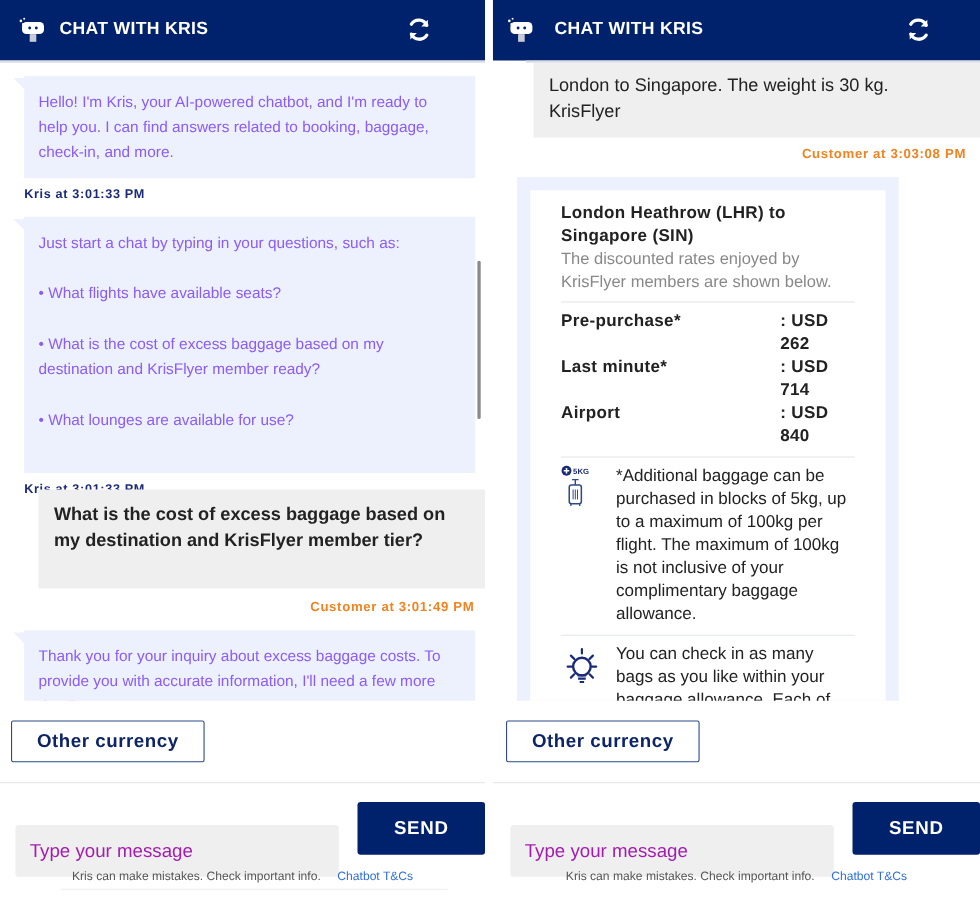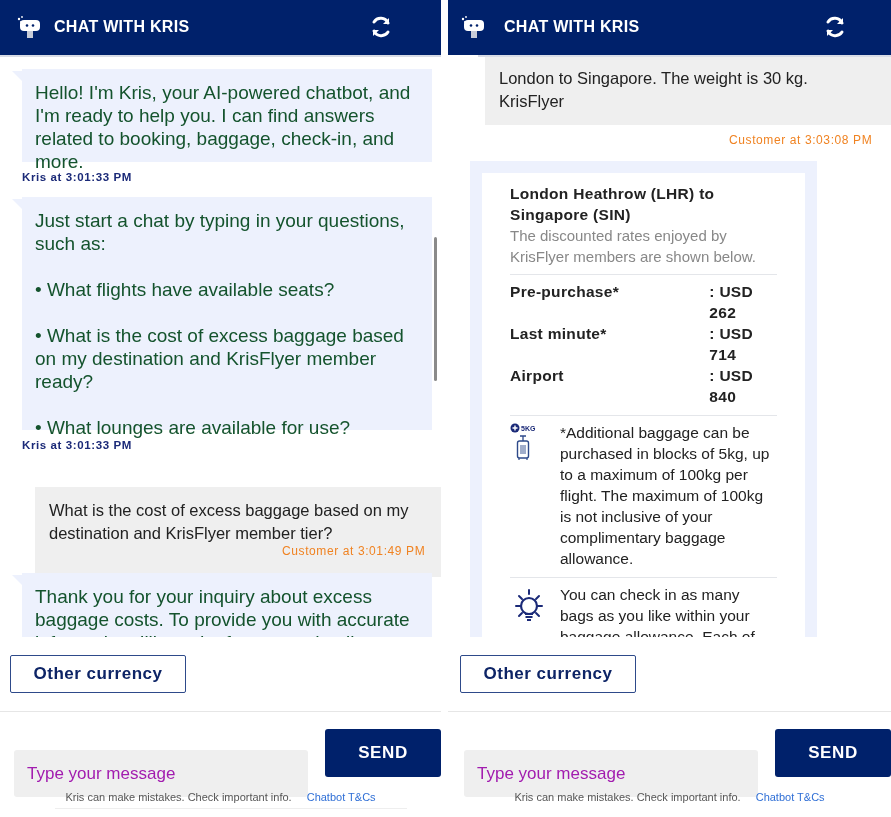--- a/index.html
+++ b/index.html
@@ -13,28 +13,28 @@
   .header { position: absolute; top: 0; left: 0; right: 0; height: 55px; background: #00216b; display: flex; align-items: center; }
   .header .bot-icon { position: absolute; left: 16px; top: 14px; width: 26px; height: 26px; }
   .header .title { position: absolute; left: 54px; top: 18px; color: #fff; font-size: 16px; font-weight: bold; letter-spacing: 0.3px; }
   .header .refresh { position: absolute; top: 14px; width: 26px; height: 26px; cursor: pointer; }
   .panel.left .refresh { left: 368px; }
   .panel.right .refresh { left: 374px; }
   .header-shadow { position: absolute; top: 55px; left: 0; right: 0; height: 2px; background: #d8dce6; }
 
   .chat { position: absolute; top: 57px; left: 0; right: 0; height: 580px; overflow: hidden; }
 
-  .bubble-bot { position: absolute; background: #edf1fd; color: #14532d; font-size: 19px; line-height: 23px; padding: 12px 14px 12px 13px; }
+  .bubble-bot { position: absolute; background: #edf1fd; color: #8b5cf6; font-size: 14px; line-height: 23px; padding: 12px 14px 12px 13px; }
   .bubble-bot::before { content: ""; position: absolute; left: -10px; top: 0; width: 0; height: 0; border-top: 10px solid transparent; border-right: 12px solid #edf1fd; border-bottom: 0; }
   .bubble-bot.tail::before { border-top: 0; border-bottom: 12px solid transparent; border-right: 12px solid #edf1fd; top: 2px; }
 
   .bubble-user { position: absolute; background: #efefef; color: #222; font-size: 16.5px; line-height: 23px; padding: 12px 14px; }
 
   .ts-bot { position: absolute; font-size: 11.5px; font-weight: bold; color: #1b2a78; letter-spacing: 0.6px; }
-  .ts-user { position: absolute; font-size: 12px; font-weight: normal; color: #f08322; letter-spacing: 0.6px; white-space: nowrap; }
+  .ts-user { position: absolute; font-size: 12px; font-weight: bold; color: #f08322; letter-spacing: 0.6px; white-space: nowrap; }
 
   .p-gap { height: 23px; }
 
   .scrollbar { position: absolute; width: 3px; background: #8a8a8a; border-radius: 2px; }
 
   
   .card-outer { position: absolute; background: #edf1fd; }
   .card { position: absolute; background: #fff; padding: 10px 28px; }
   .card .route { font-size: 15.5px; font-weight: bold; line-height: 21px; color: #222; letter-spacing: 0.3px; }
   .card .sub { font-size: 15px; color: #888; line-height: 21px; }
@@ -93,21 +93,21 @@
       <div>• What flights have available seats?</div>
       <div class="p-gap"></div>
       <div>• What is the cost of excess baggage based on my destination and KrisFlyer member ready?</div>
       <div class="p-gap"></div>
       <div>• What lounges are available for use?</div>
     </div>
     <div class="ts-bot" style="left:22px; top:382px;">Kris at 3:01:33 PM</div>
 
     <div class="scrollbar" style="left:434px; top:180px; height:144px;"></div>
 
-    <div class="bubble-user" style="left:35px; top:430px; width:406px; height:90px;">
+    <div class="bubble-user" style="left:35px; top:388px; width:406px; height:90px;font-weight:bold;">
       <span>What is the cost of excess baggage based on my destination and KrisFlyer member tier?</span>
     </div>
     <div class="ts-user" style="left:282px; top:487px;">Customer at 3:01:49 PM</div>
 
     <div class="bubble-bot tail" style="left:22px; top:516px; width:410px; height:90px;">
       <span>Thank you for your inquiry about excess baggage costs. To provide you with accurate information, I'll need a few more details...</span>
     </div>
   </div>
 
   <div class="quick-btn" style="left:10px; width:176px;">Other currency</div>

